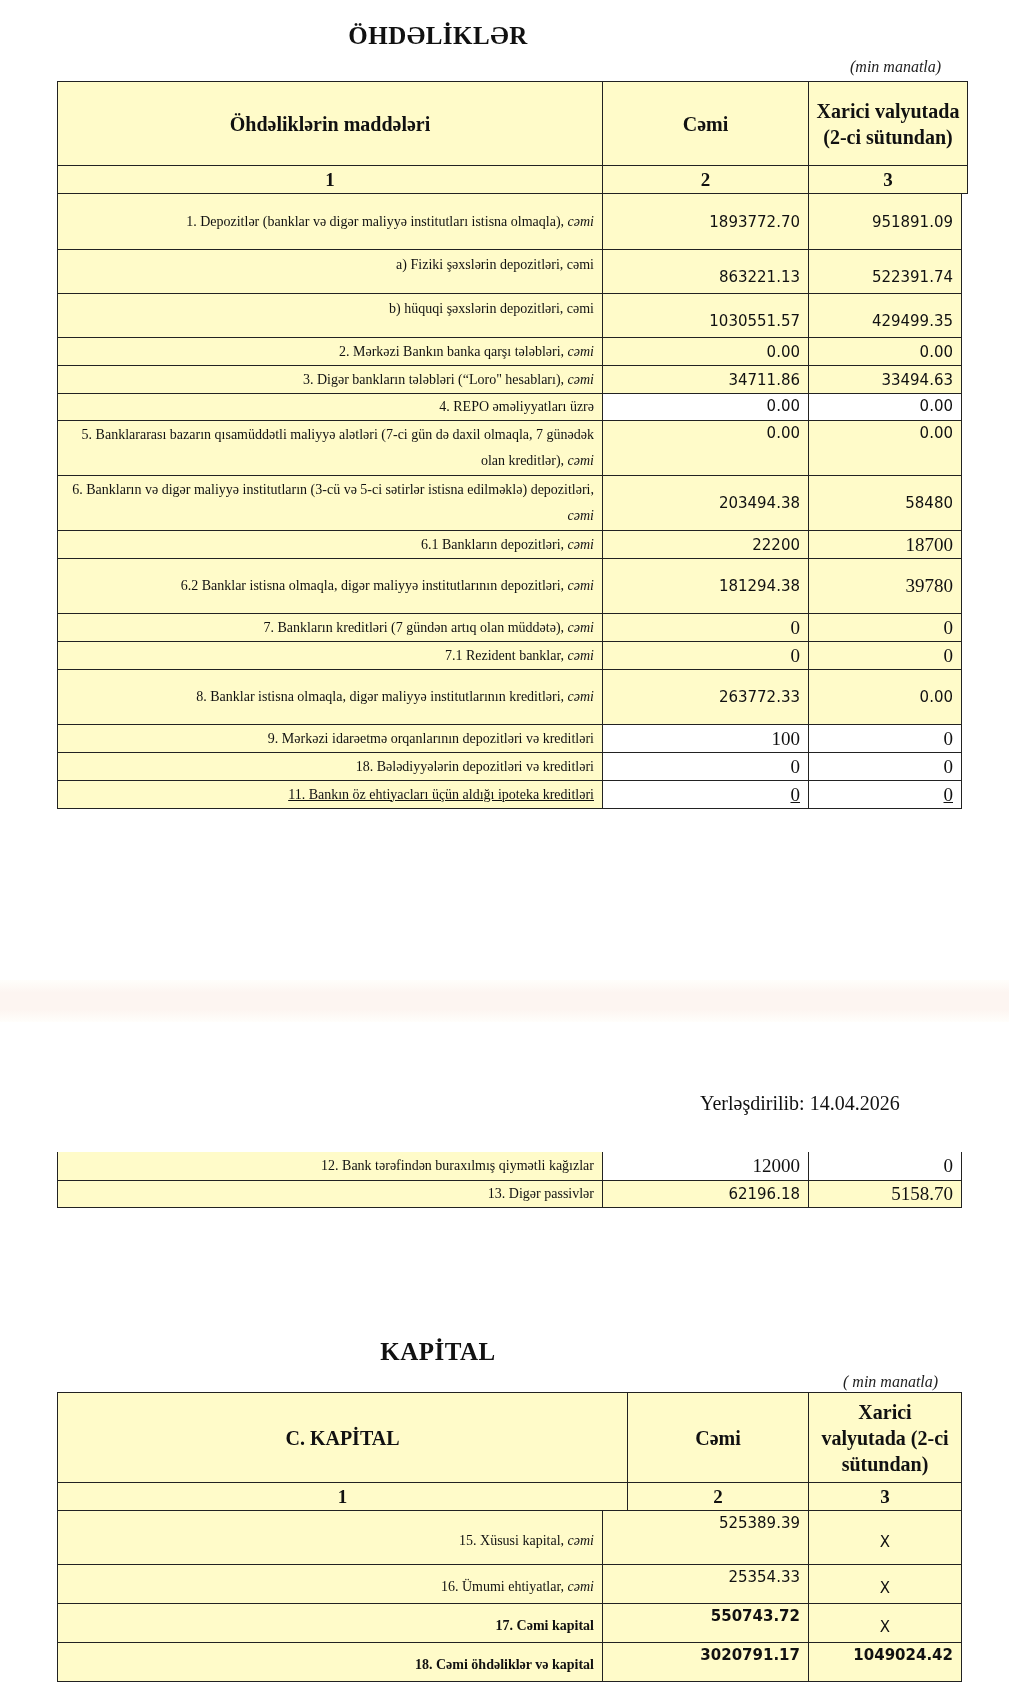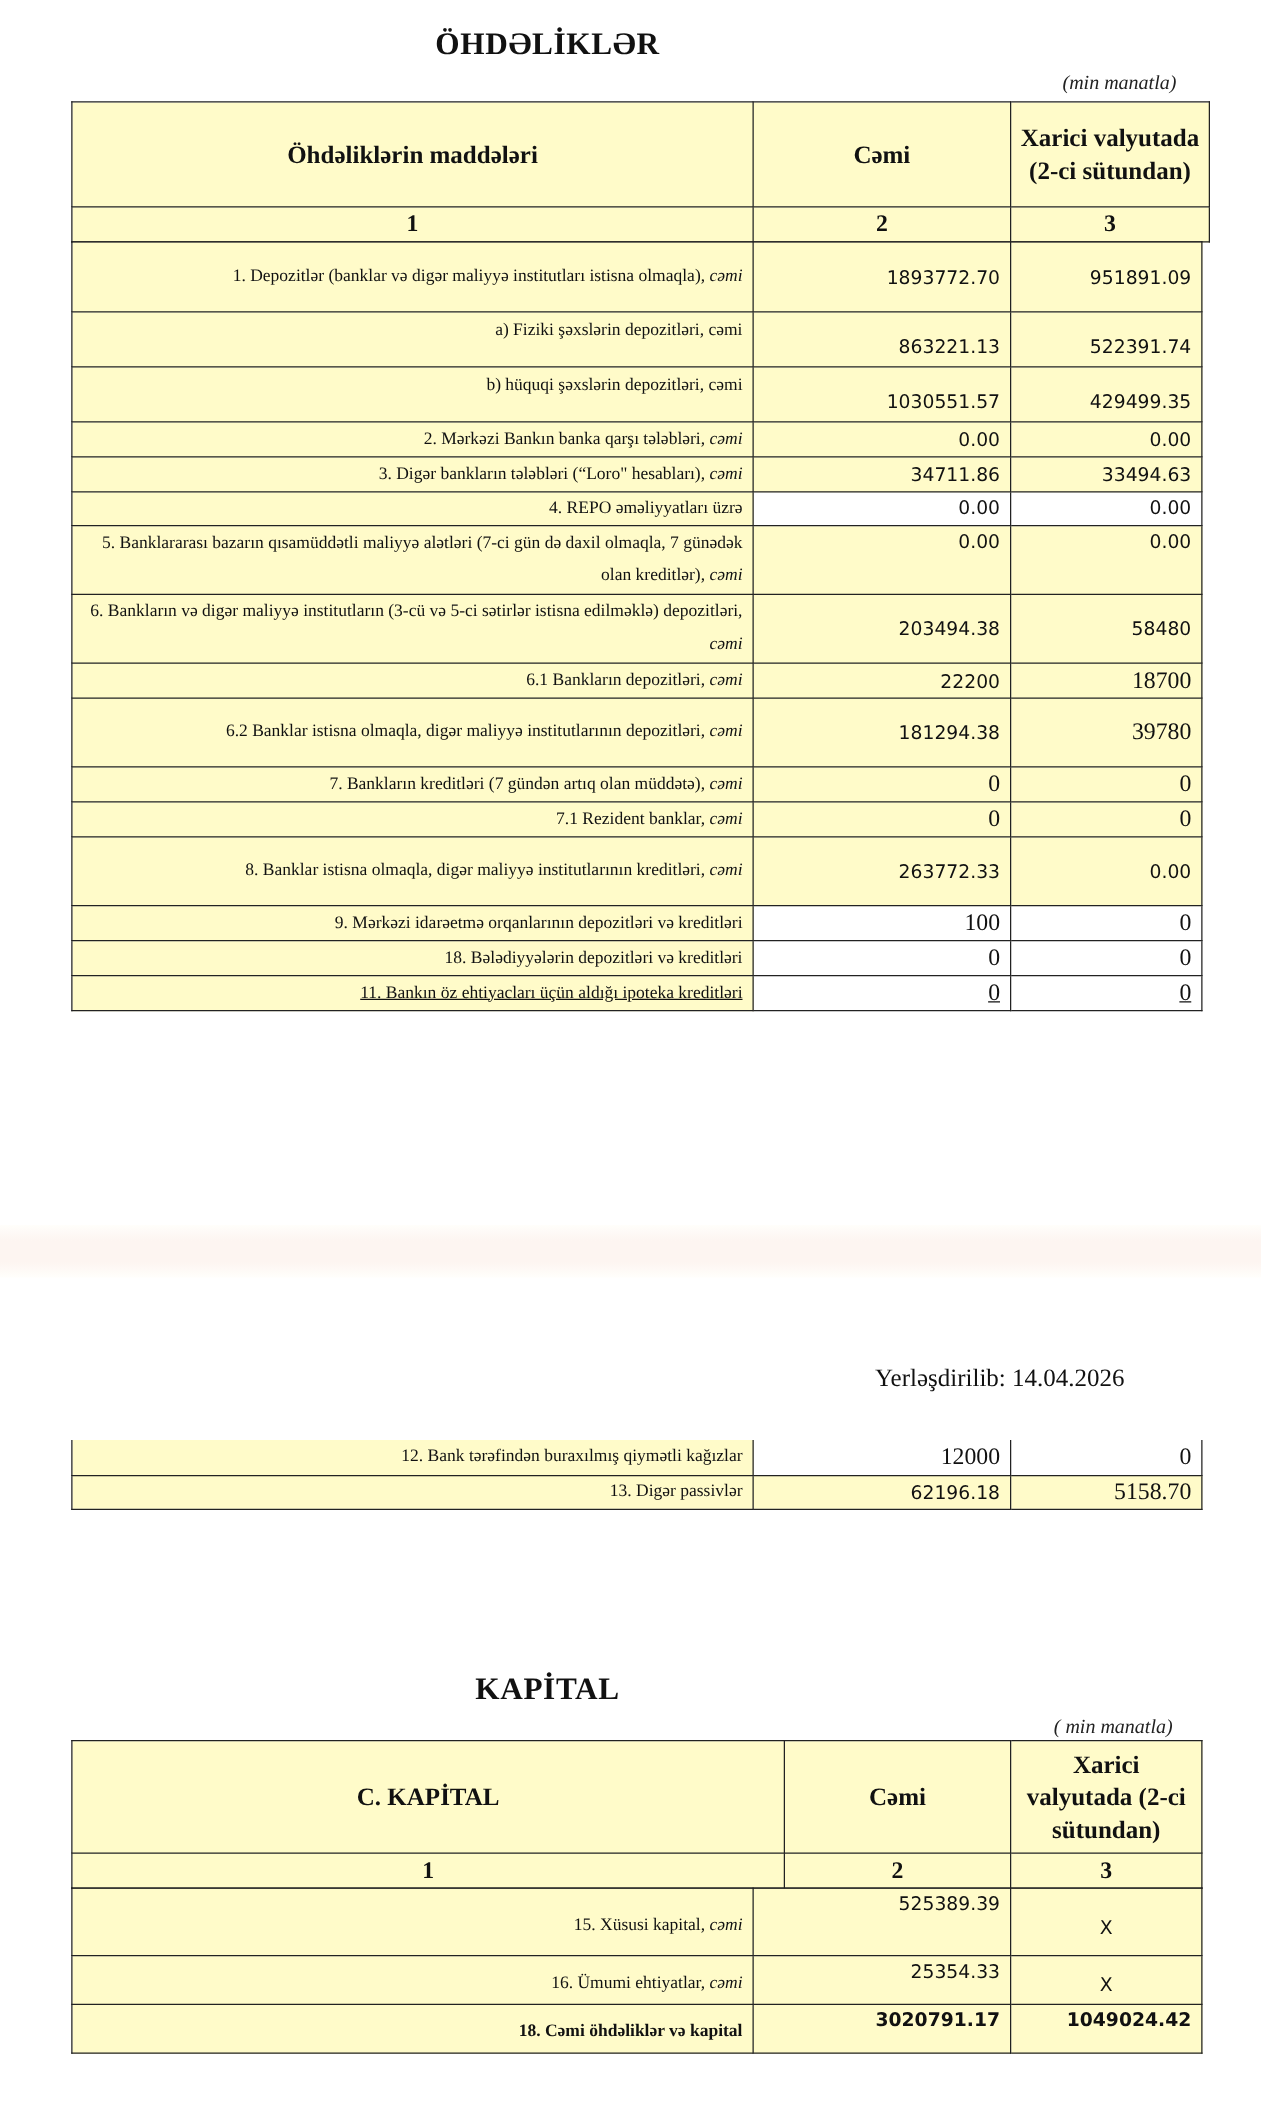--- a/index.html
+++ b/index.html
@@ -211,18 +211,23 @@
     <td class="label" style="padding-top:6px;"><span>15. Xüsusi kapital, </span><i>cəmi</i></td>
     <td class="val top">525389.39</td>
     <td class="val center" style="padding-top:8px;">X</td>
   </tr>
   <tr style="height:39px;">
     <td class="label" style="padding-top:6px;"><span>16. Ümumi ehtiyatlar, </span><i>cəmi</i></td>
     <td class="val top">25354.33</td>
     <td class="val center" style="padding-top:8px;">X</td>
   </tr>
   <tr class="bold" style="height:39px;">
+    <td class="label" style="padding-top:6px;"><span>17. Cəmi kapital</span></td>
+    <td class="val top">550743.72</td>
+    <td class="val center" style="padding-top:8px; font-weight:normal;">X</td>
+  </tr>
+  <tr class="bold" style="height:39px;">
     <td class="label" style="padding-top:6px;"><span>18. Cəmi öhdəliklər və kapital</span></td>
     <td class="val top">3020791.17</td>
     <td class="val top">1049024.42</td>
   </tr>
 </tbody>
   </table>
 
 </body></html>

